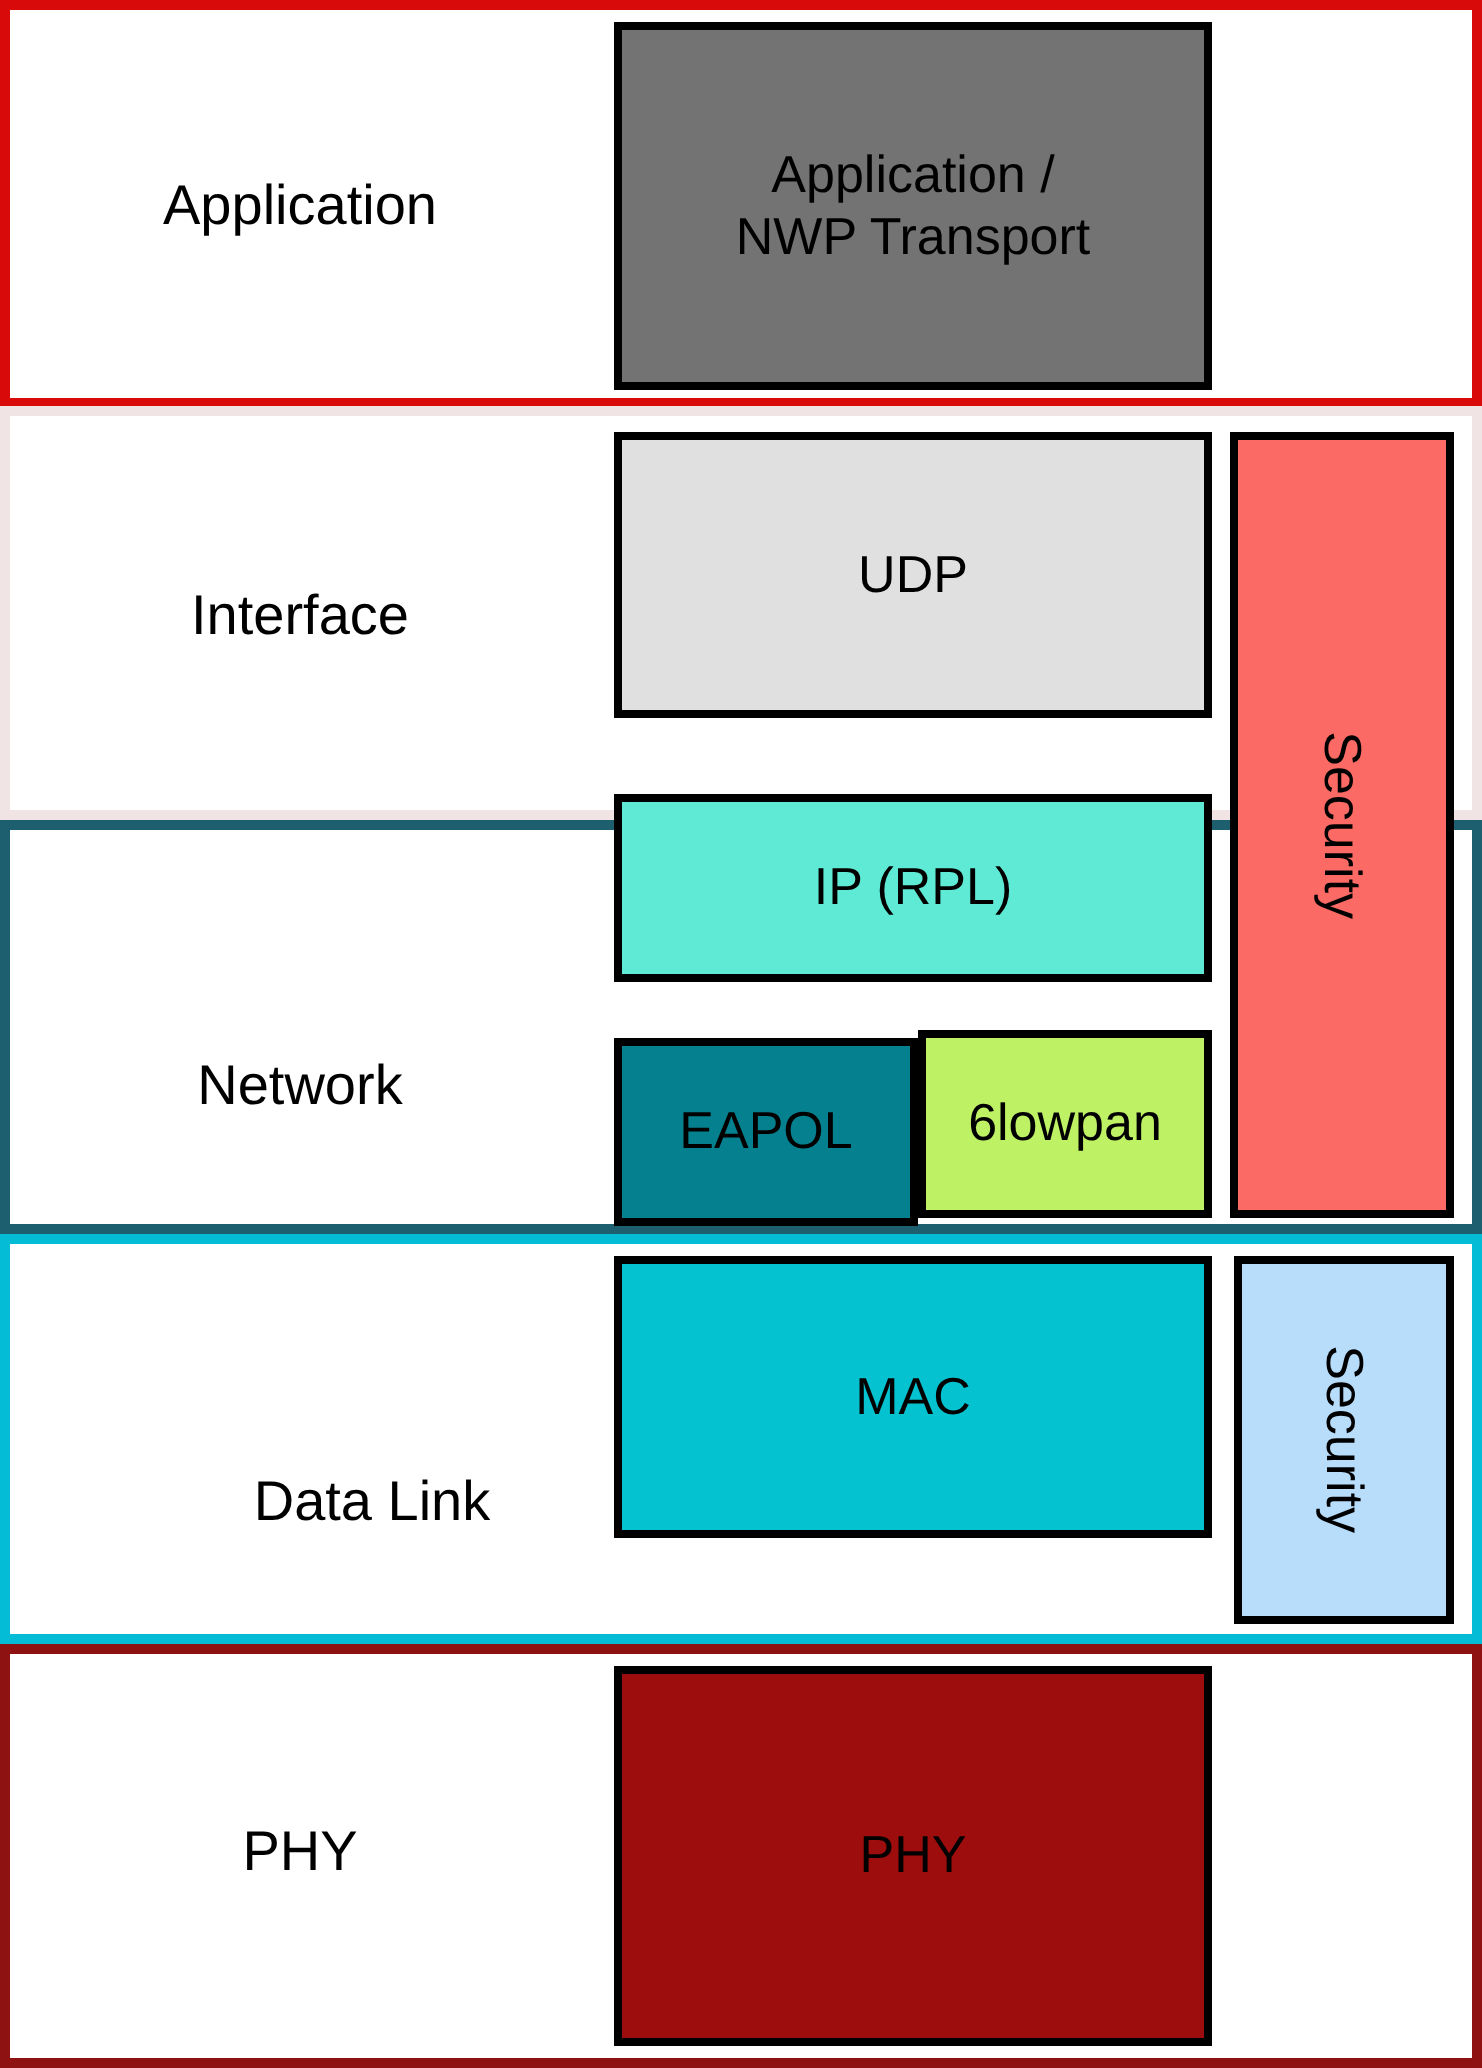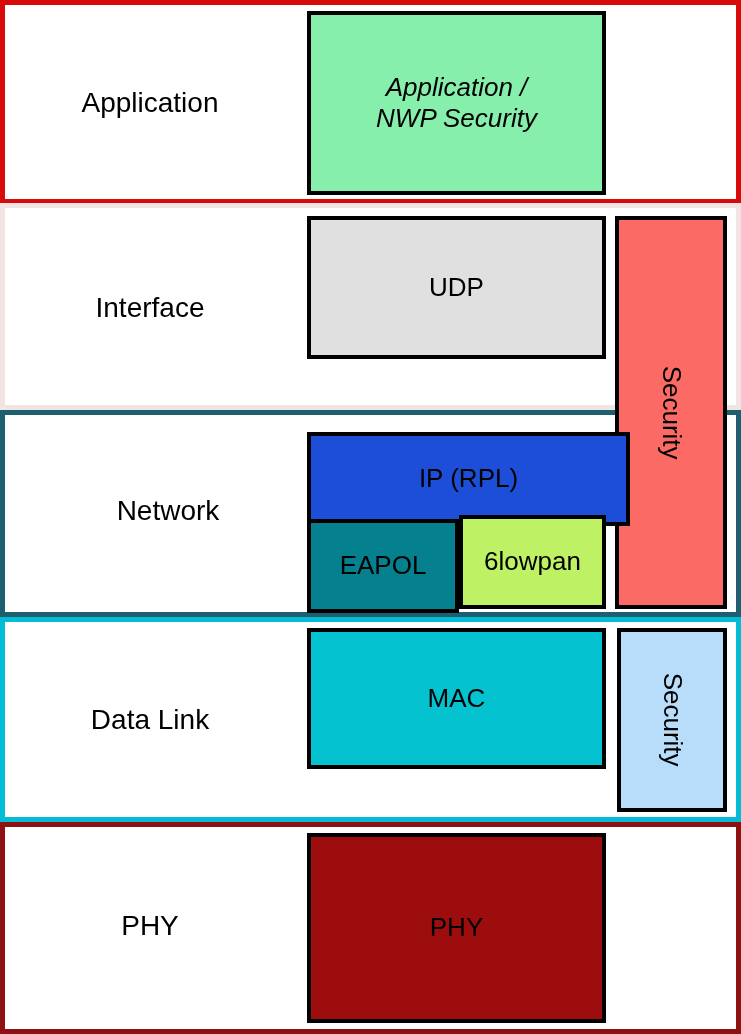--- a/index.html
+++ b/index.html
@@ -56,53 +56,53 @@
   }
   .pbox .plabel{ display:block; }
 
   
   .vbox .plabel{
     transform:rotate(90deg);
     white-space:nowrap;
   }
 
   
-  .box-appnwp   { left:307px; top:11px;  width:299px; height:184px; background:#86efac;font-style:italic; }
+  .box-appnwp   { left:307px; top:11px;  width:299px; height:184px; background:#737373; }
   .box-udp      { left:307px; top:216px; width:299px; height:143px; background:#e0e0e0; }
   .box-security-upper{
                   left:615px; top:216px; width:112px; height:393px; background:#fb6a64;}
-  .box-iprpl    { left:307px; top:432px; width:323px; height:94px;  background:#1d4ed8; }
+  .box-iprpl    { left:307px; top:397px; width:299px; height:94px;  background:#5eead4; }
   .box-eapol    { left:307px; top:519px; width:152px; height:94px;  background:#04808f; }
   .box-6lowpan  { left:459px; top:515px; width:147px; height:94px;  background:#bef264; }
   .box-mac      { left:307px; top:628px; width:299px; height:141px; background:#04c2cf; }
   .box-security-lower{
                   left:617px; top:628px; width:110px; height:184px; background:#b8ddfb;}
   .box-phy      { left:307px; top:833px; width:299px; height:190px; background:#9e0d0d; }
 </style>
 </head>
 <body>
 
 <div id="stack">
 
   <div class="layer-row row-app"></div>
   <div class="layer-row row-transport"></div>
   <div class="layer-row row-network"></div>
   <div class="layer-row row-datalink"></div>
   <div class="layer-row row-phy"></div>
 
   <div class="layer-name" style="top:88px;">Application</div>
   <div class="layer-name" style="top:293px;">Interface</div>
-  <div class="layer-name" style="top:496px;padding-left:18px;">Network</div>
-  <div class="layer-name" style="top:705px;">Data Link</div>
+  <div class="layer-name" style="top:528px;">Network</div>
+  <div class="layer-name" style="top:736px;margin-left:36px;">Data Link</div>
   <div class="layer-name" style="top:911px;">PHY</div>
 
   <div class="pbox box-appnwp">
     <div>
       <span class="plabel">Application /</span>
-      <span class="plabel">NWP Security</span>
+      <span class="plabel">NWP Transport</span>
     </div>
   </div>
 
   <div class="pbox box-udp">
     <span class="plabel">UDP</span>
   </div>
 
   <div class="pbox vbox box-security-upper">
     <span class="plabel">Security</span>
   </div>

